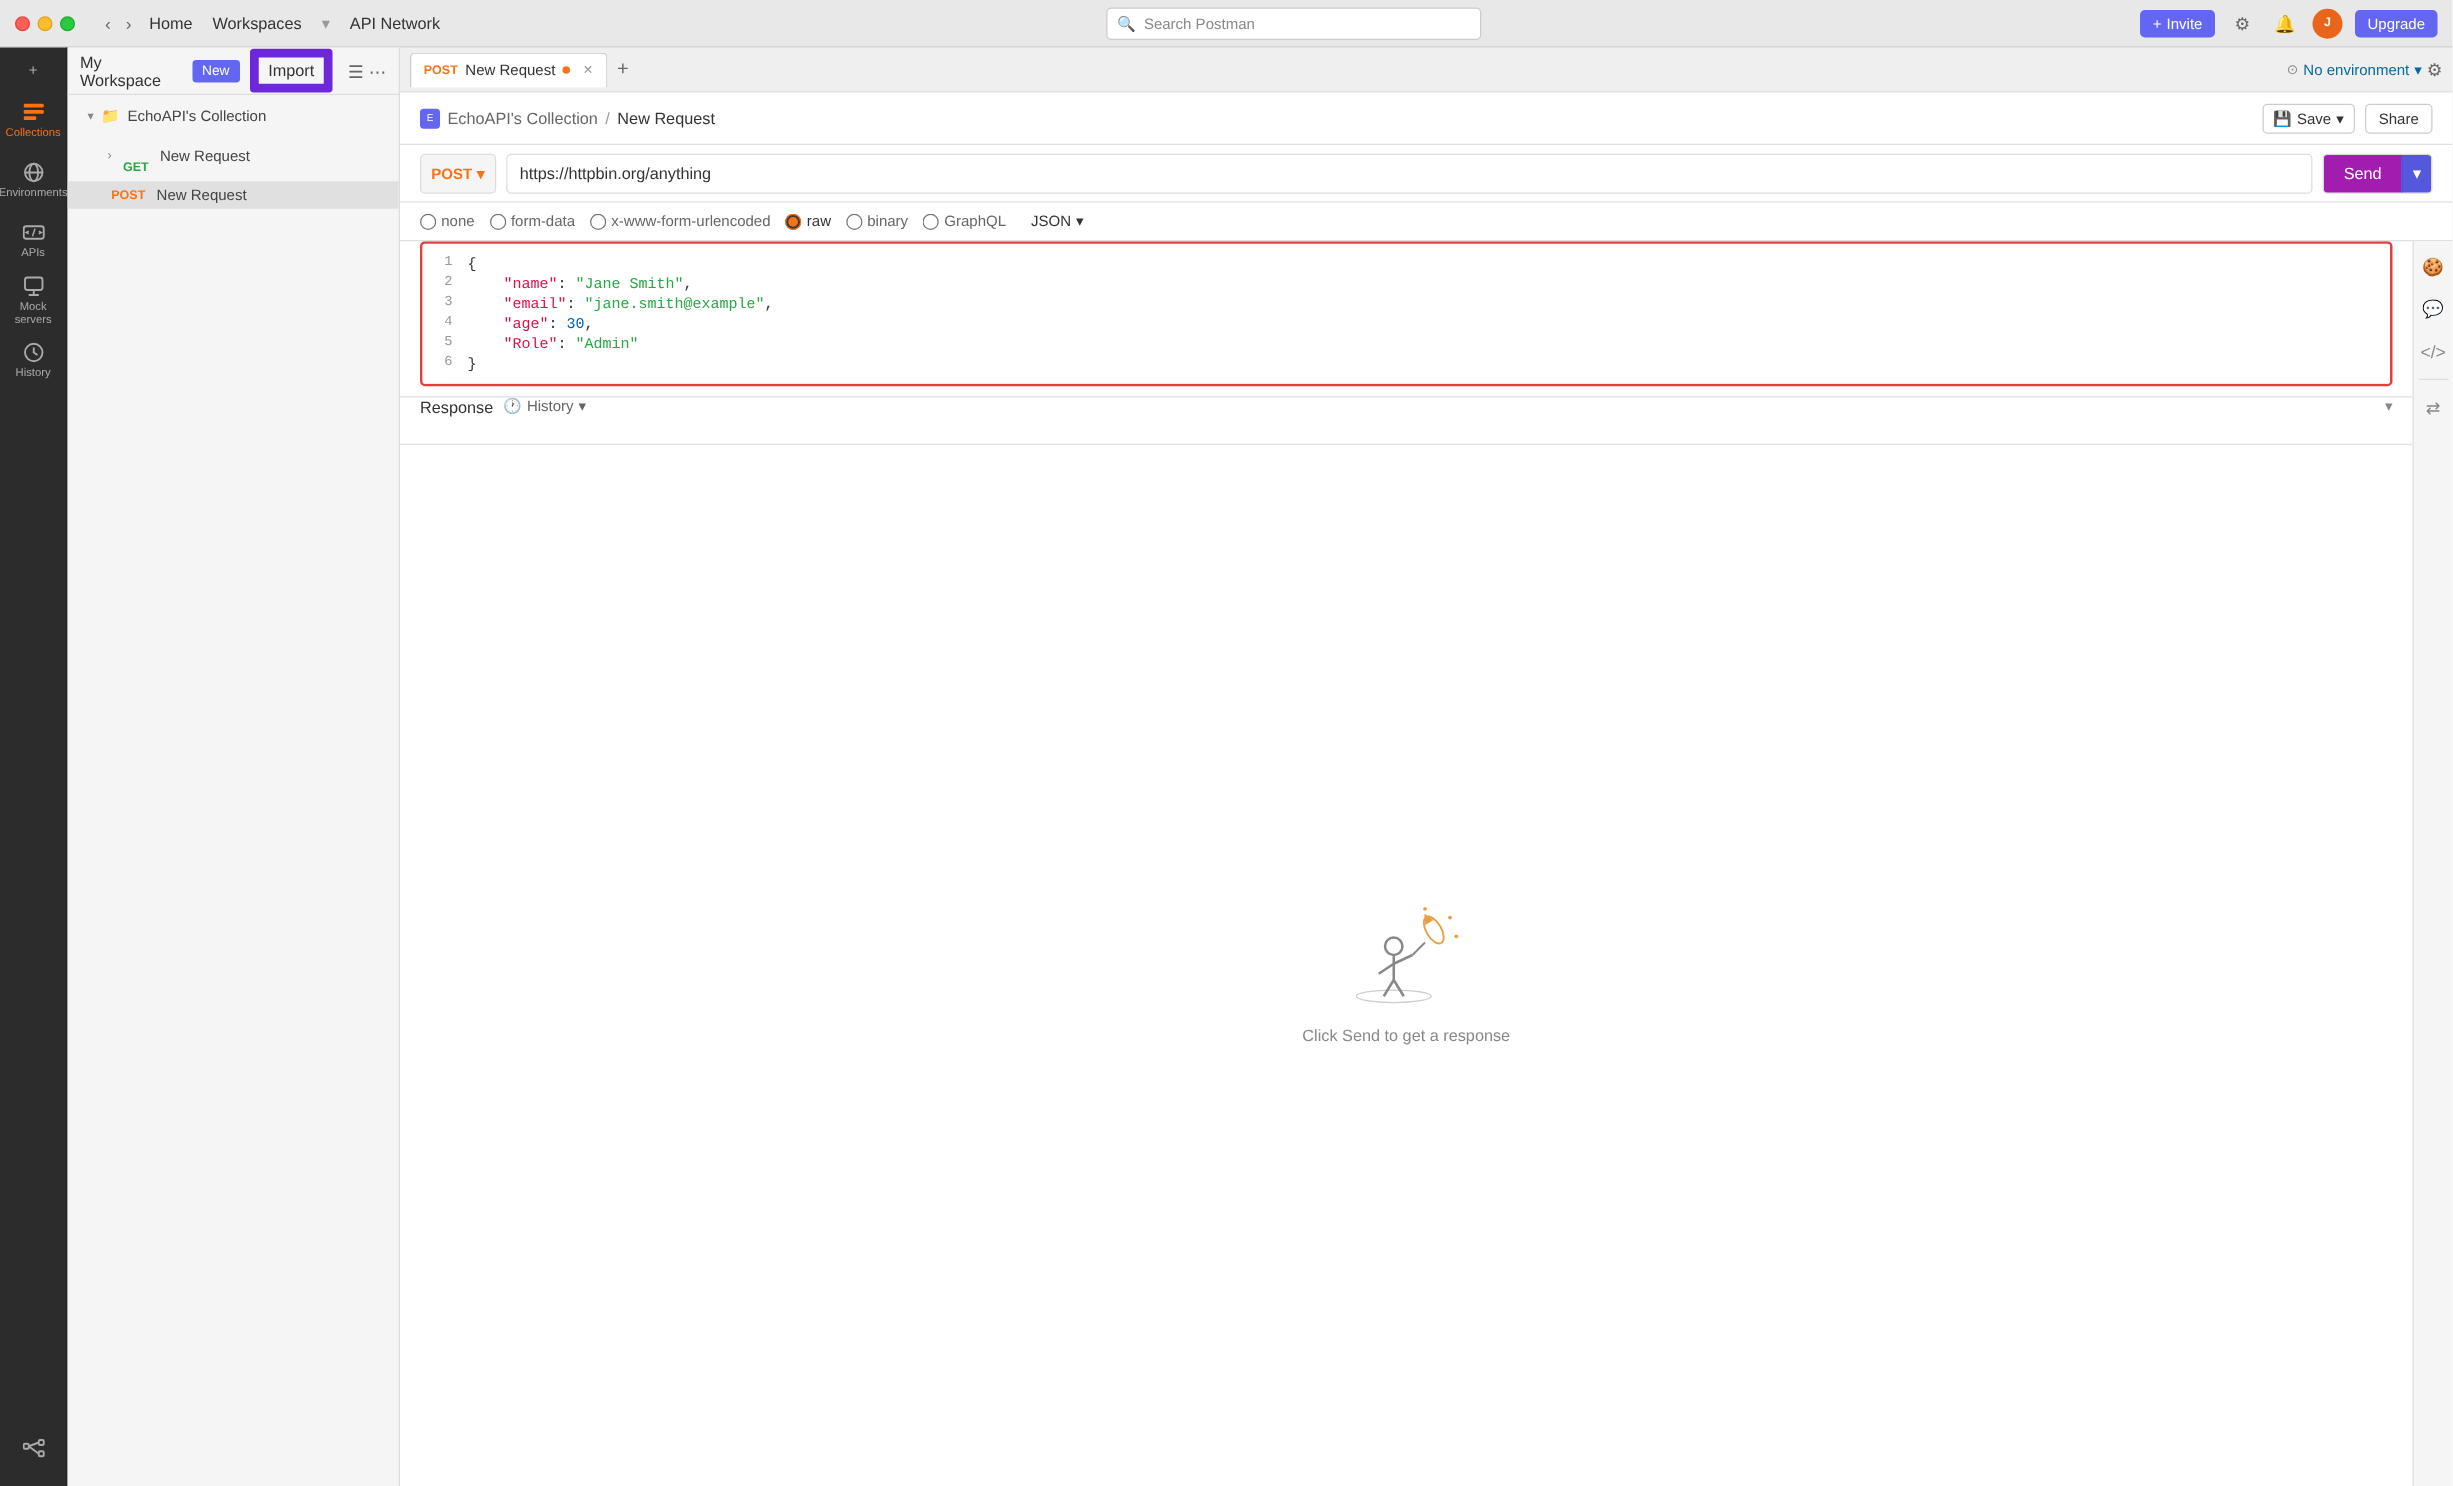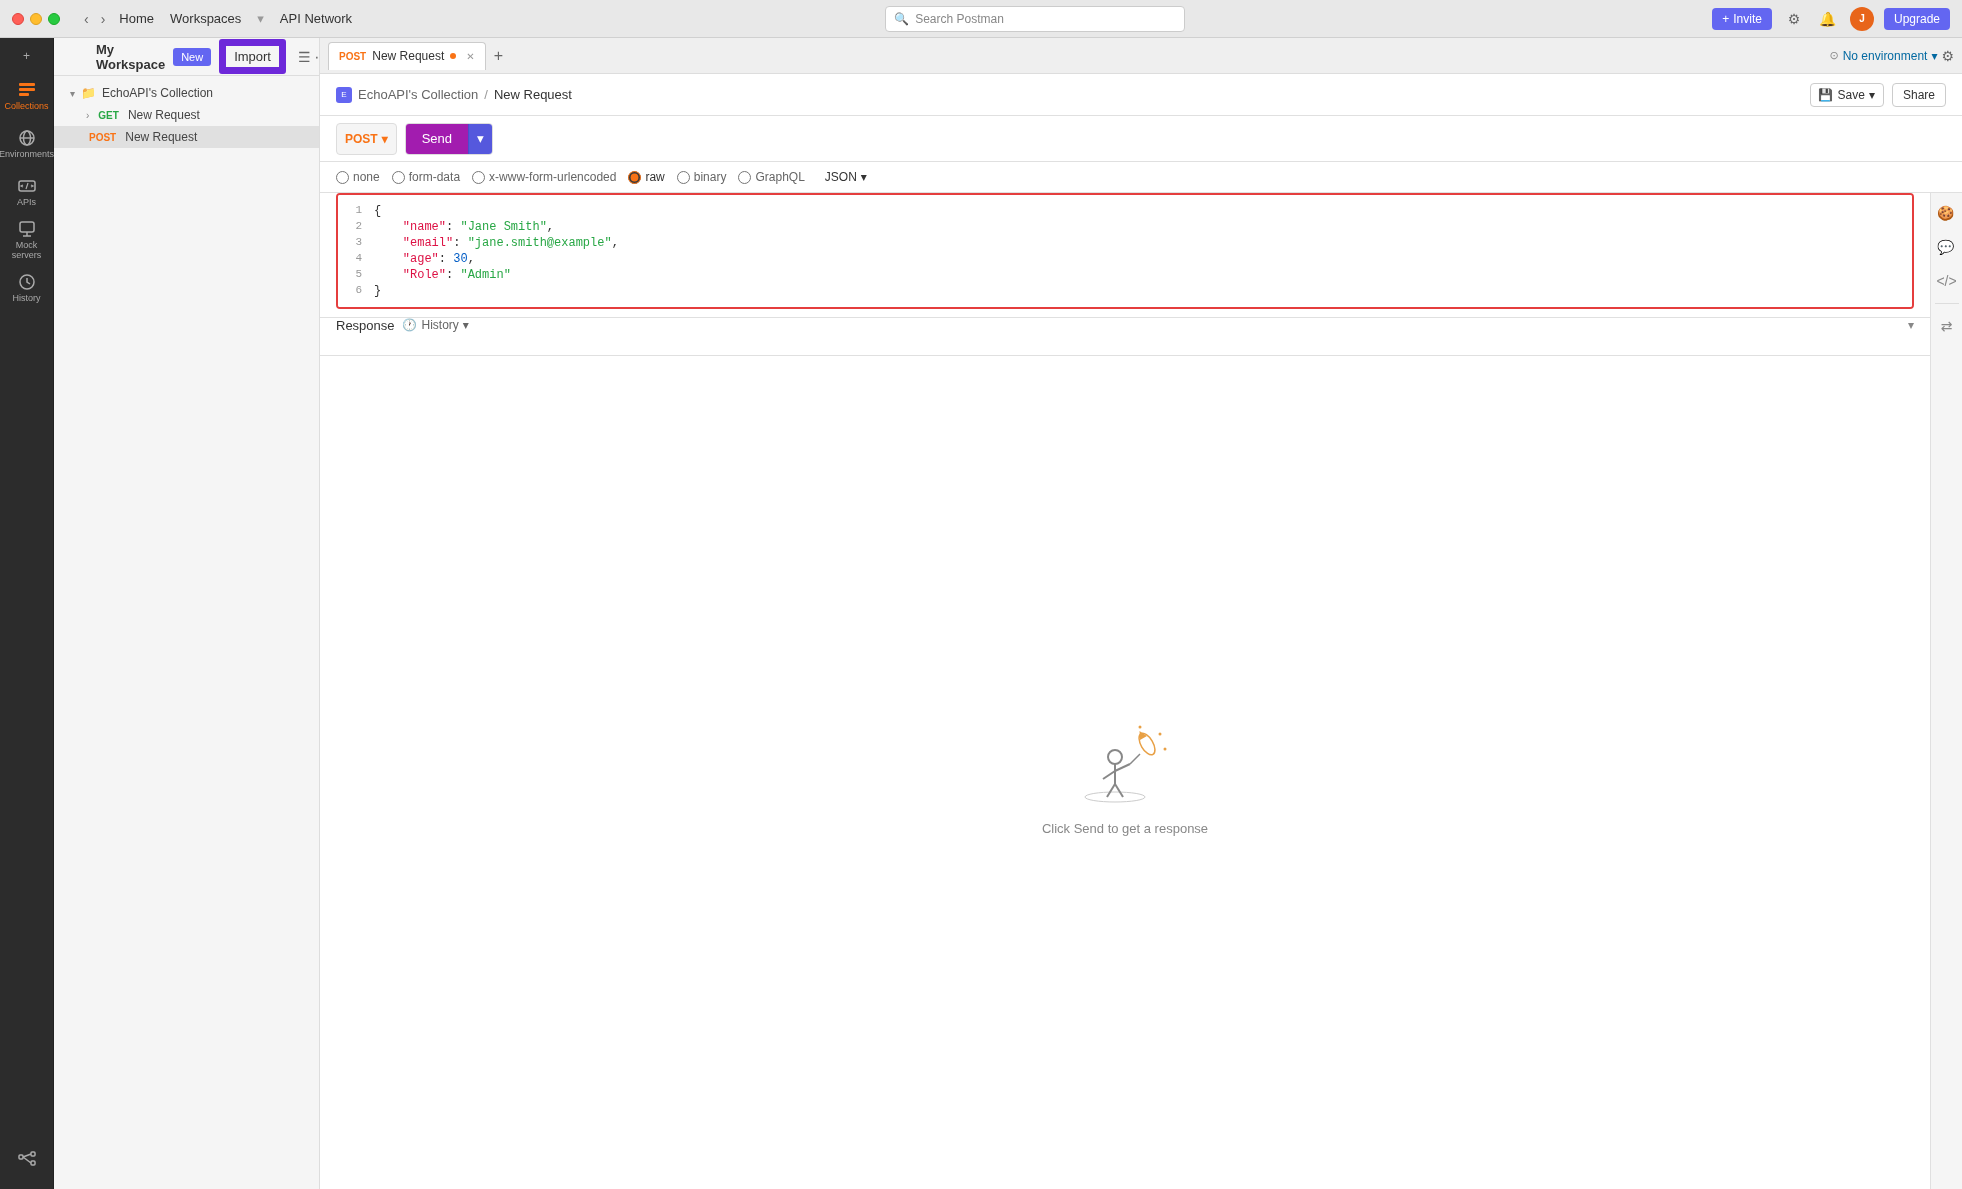--- a/index.html
+++ b/index.html
@@ -32,40 +32,40 @@
     .icon-sidebar-item { width: 44px; height: 44px; display: flex; flex-direction: column; align-items: center; justify-content: center; cursor: pointer; border-radius: 6px; color: #aaa; gap: 2px; }
     .icon-sidebar-item.active { color: #f97316; }
     .icon-sidebar-item svg { width: 18px; height: 18px; }
     .icon-sidebar-item span { font-size: 9px; text-align: center; }
     .icon-sidebar-bottom { margin-top: auto; margin-bottom: 8px; }
     .icon-plus { width: 20px; height: 20px; display: flex; align-items: center; justify-content: center; cursor: pointer; color: #aaa; margin-bottom: 4px; }
 
     
     .left-panel { width: 266px; background: #f5f5f5; border-right: 1px solid #ddd; display: flex; flex-direction: column; }
     .left-panel-header { height: 38px; display: flex; align-items: center; padding: 0 10px; gap: 8px; border-bottom: 1px solid #ddd; }
-    .workspace-name { font-size: 13px; font-weight: 700; color: #333; flex: 1; margin-left: 32px; }
+    .workspace-name { font-size: 13px; font-weight: 400; color: #333; flex: 1; }
 
     
     .tabs-bar { height: 36px; background: #efefef; display: flex; align-items: center; padding: 0 8px; gap: 4px; border-bottom: 1px solid #ddd; overflow: hidden; }
     .tab { height: 28px; display: flex; align-items: center; gap: 6px; padding: 0 10px; border-radius: 4px 4px 0 0; font-size: 12px; cursor: pointer; background: #e0e0e0; color: #555; white-space: nowrap; border: 1px solid #ccc; border-bottom: none; }
     .tab.active { background: #fff; color: #333; border-color: #ccc; }
     .tab .method-badge { font-size: 10px; font-weight: 700; color: #f97316; }
     .tab .tab-close { margin-left: 4px; color: #999; font-size: 10px; }
     .tab .tab-dot { width: 6px; height: 6px; border-radius: 50%; background: #f97316; }
     .tab-add { background: none; border: none; cursor: pointer; color: #666; font-size: 16px; padding: 0 4px; }
     .tab-env { margin-left: auto; display: flex; align-items: center; gap: 4px; }
     .env-selector { display: flex; align-items: center; gap: 4px; color: #0369a1; font-size: 12px; cursor: pointer; border: none; background: none; }
 
     
     .collections-tree { flex: 1; overflow-y: auto; padding: 6px 0; }
     .tree-item { display: flex; align-items: center; padding: 4px 8px 4px 16px; cursor: pointer; font-size: 12px; color: #444; gap: 6px; }
     .tree-item.active { background: #e0e0e0; }
     .tree-item .chevron { font-size: 10px; color: #888; }
     .tree-item .method-label { font-size: 10px; font-weight: 700; padding: 1px 3px; border-radius: 2px; }
-    .method-get { color: #28a745; }
+    .method-get { color: #28a745; margin-top: 20px; }
     .method-post { color: #f97316; }
     .tree-item .item-name { font-size: 12px; }
 
     
     .main-content { flex: 1; display: flex; flex-direction: column; background: #fff; overflow: hidden; }
 
     
     .request-header { height: 42px; display: flex; align-items: center; padding: 0 16px; border-bottom: 1px solid #e0e0e0; gap: 8px; }
     .breadcrumb { display: flex; align-items: center; gap: 6px; font-size: 13px; color: #666; flex: 1; }
     .breadcrumb .collection-icon { width: 16px; height: 16px; background: #6366f1; border-radius: 3px; display: flex; align-items: center; justify-content: center; color: white; font-size: 8px; }
@@ -280,20 +280,21 @@
           </button>
           <button class="share-btn">Share</button>
         </div>
       </div>
 
       <div class="url-bar">
         <div class="method-selector">
           <span>POST</span>
           <span>▾</span>
         </div>
+        <input class="url-input" type="text" value="https://httpbin.org/anything" style="">
         <div class="send-btn">
           <button class="send-btn-main">Send</button>
           <button class="send-btn-arrow">▾</button>
         </div>
       </div>
 
 
       <div class="body-options">
         <label class="body-option">
           <input type="radio" name="body" style=""> 

